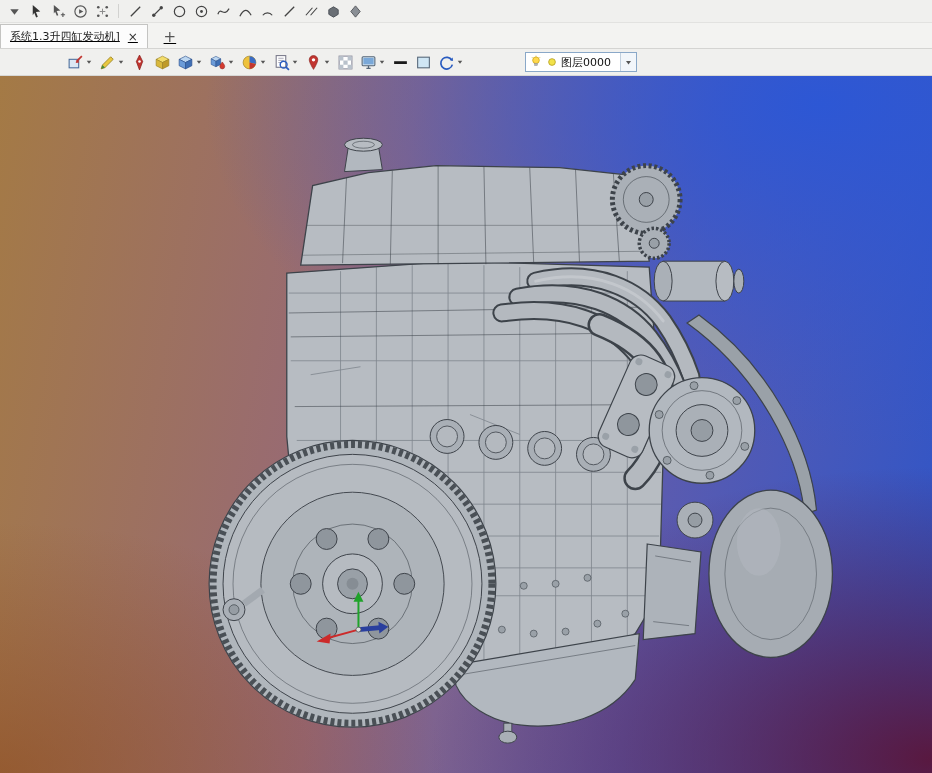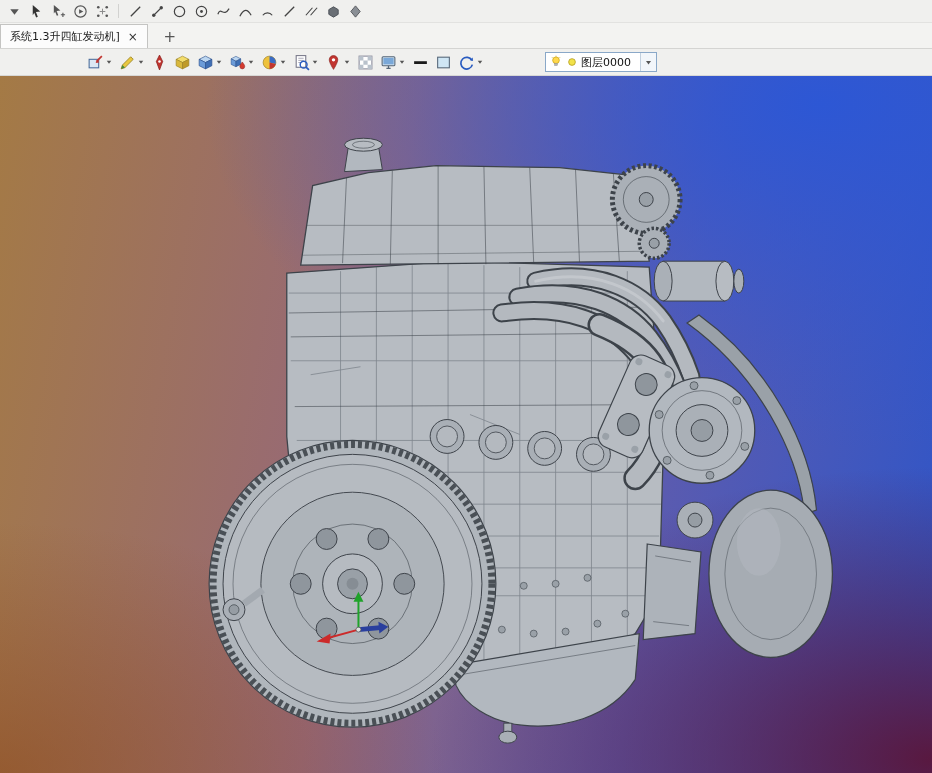--- a/index.html
+++ b/index.html
@@ -4,26 +4,26 @@
 <style>
   html,body{margin:0;padding:0;}
   body{width:932px;height:773px;overflow:hidden;font-family:"DejaVu Sans","Liberation Sans",sans-serif;background:#f0f0ee;}
   .app{width:932px;height:773px;display:flex;flex-direction:column;}
   
   .tb1{height:22px;flex:0 0 22px;display:flex;align-items:center;gap:4px;padding:0 5px;background:#f0f0ee;border-bottom:1px solid #e2e2e0;}
   .ti{width:18px;height:18px;display:flex;align-items:center;justify-content:center;border-radius:2px;cursor:default;}
   .ti svg{width:15px;height:15px;}
   .sep{width:1px;height:14px;background:#d2d2d0;margin:0 3px;}
   
-  .tabbar{height:25px;flex:0 0 25px;background:#f3f3f1;border-bottom:1px solid #d4d4d2;display:flex;align-items:flex-end;}
+  .tabbar{height:25px;flex:0 0 25px;background:#f3f3f1;border-bottom:1px solid #d4d4d2;display:flex;align-items:flex-end;text-decoration:underline;}
   .tab{height:24px;box-sizing:border-box;display:flex;align-items:center;gap:8px;padding:0 9px;background:#fcfcfc;border:1px solid #c4c4c2;border-bottom:none;font-size:11px;color:#1c1c1c;white-space:nowrap;}
   .tab .x{color:#333;font-size:12px;line-height:1;cursor:pointer;}
   .newtab{width:24px;height:22px;display:flex;align-items:center;justify-content:center;font-size:15px;color:#555;margin-left:10px;cursor:pointer;}
   
-  .tb2{height:26px;flex:0 0 26px;display:flex;align-items:center;gap:4px;padding-left:86px;background:#f0f0ee;border-bottom:1px solid #d8d8d6;}
+  .tb2{height:26px;flex:0 0 26px;display:flex;align-items:center;gap:4px;padding-left:66px;background:#f0f0ee;border-bottom:1px solid #d8d8d6;}
   .tbtn{display:flex;align-items:center;height:22px;padding:0 1px;cursor:default;}
   .tbtn svg.g{width:17px;height:17px;}
   .tbtn svg.c{width:8px;height:8px;margin-left:1px;}
   .combo{margin-left:56px;height:20px;box-sizing:border-box;background:#fff;border:1px solid #8aa8c8;display:flex;align-items:center;gap:3px;padding:0 0 0 3px;font-size:11px;color:#111;width:112px;}
   .combo svg.b{width:14px;height:14px;}
   .combo svg.d{width:12px;height:12px;}
   .combo .cval{flex:1;overflow:hidden;white-space:nowrap;}
   .combo .cc{border-left:1px solid #c2d0de;height:100%;display:flex;align-items:center;padding:0 3px;background:#f2f6fa;}
   .combo .cc svg{width:9px;height:9px;}
   

